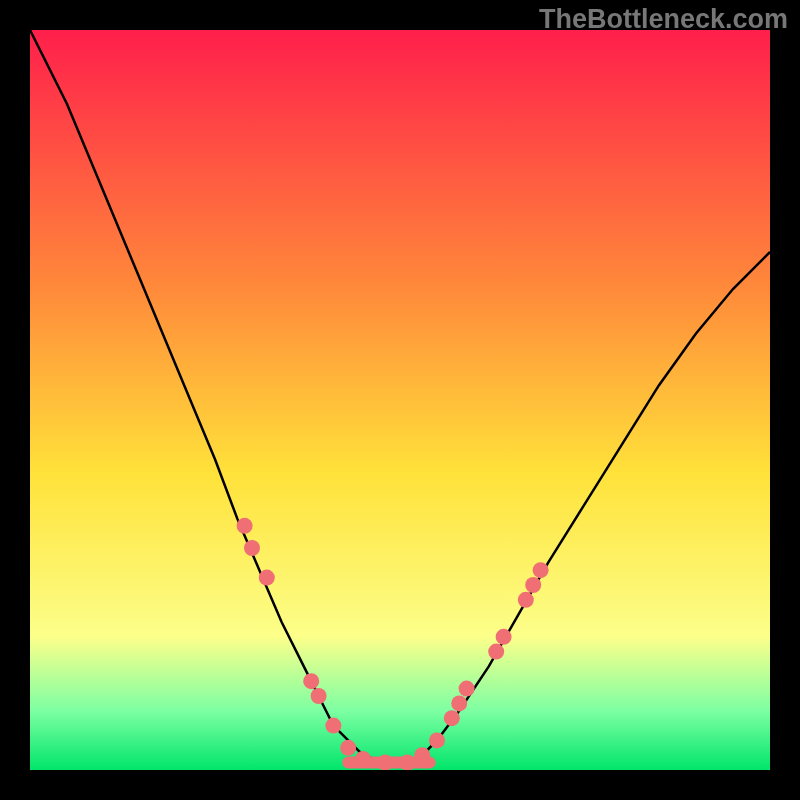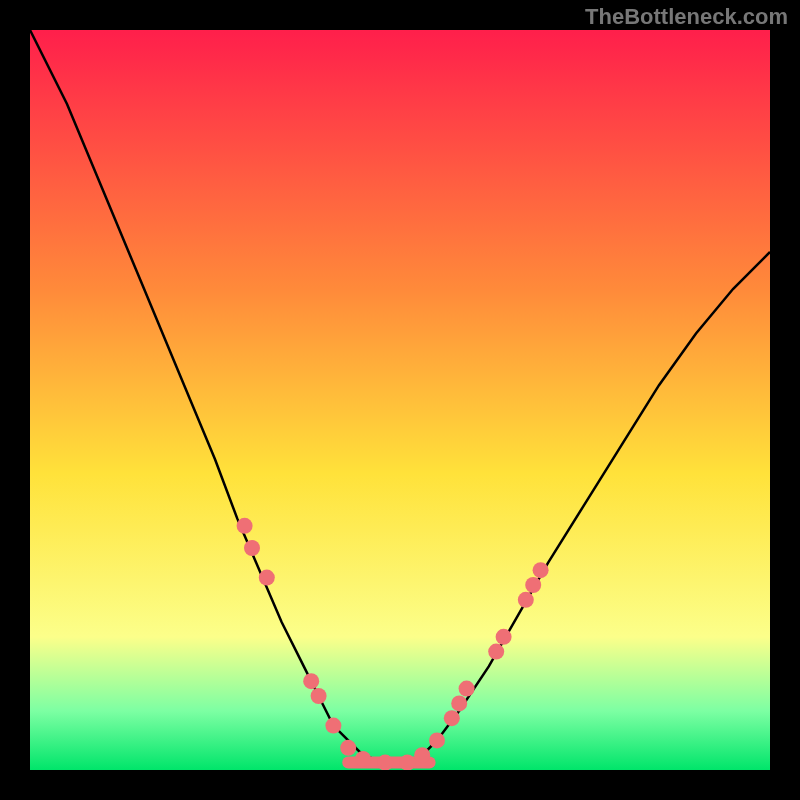--- a/index.html
+++ b/index.html
@@ -15,21 +15,21 @@
     width: 800px;
     height: 800px;
     background: #000;
     position: relative;
   }
   .watermark {
     position: absolute;
     top: 4px;
     right: 12px;
     color: #777;
-    font-size: 22px;
+    font-size: 27px;
     font-weight: bold;
     z-index: 10;
   }
   .plot-area {
     position: absolute;
     left: 30px;
     top: 30px;
     width: 740px;
     height: 740px;
   }

